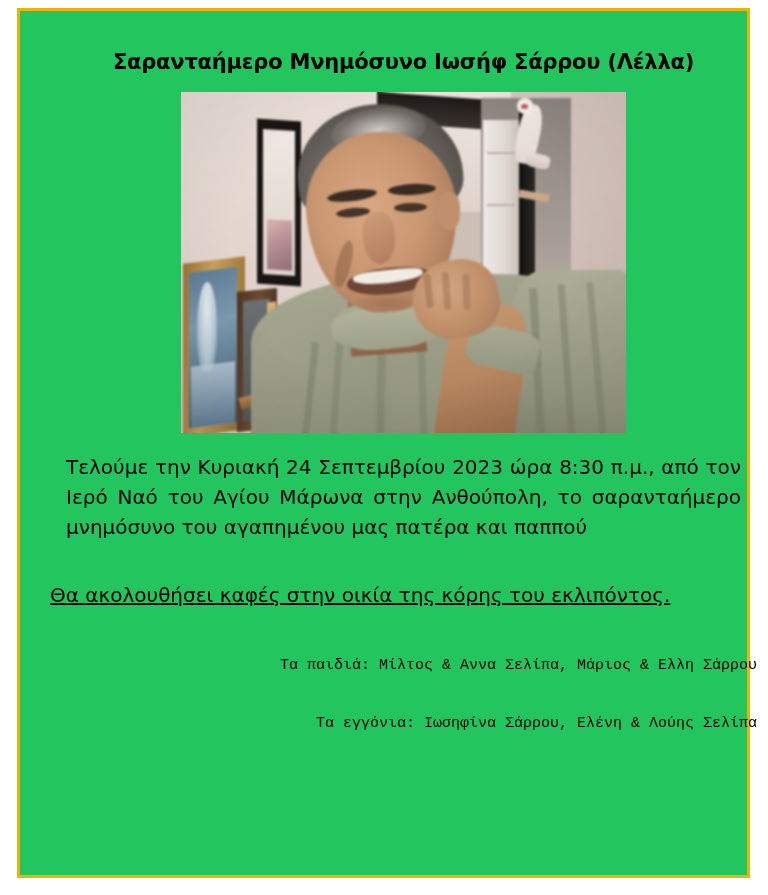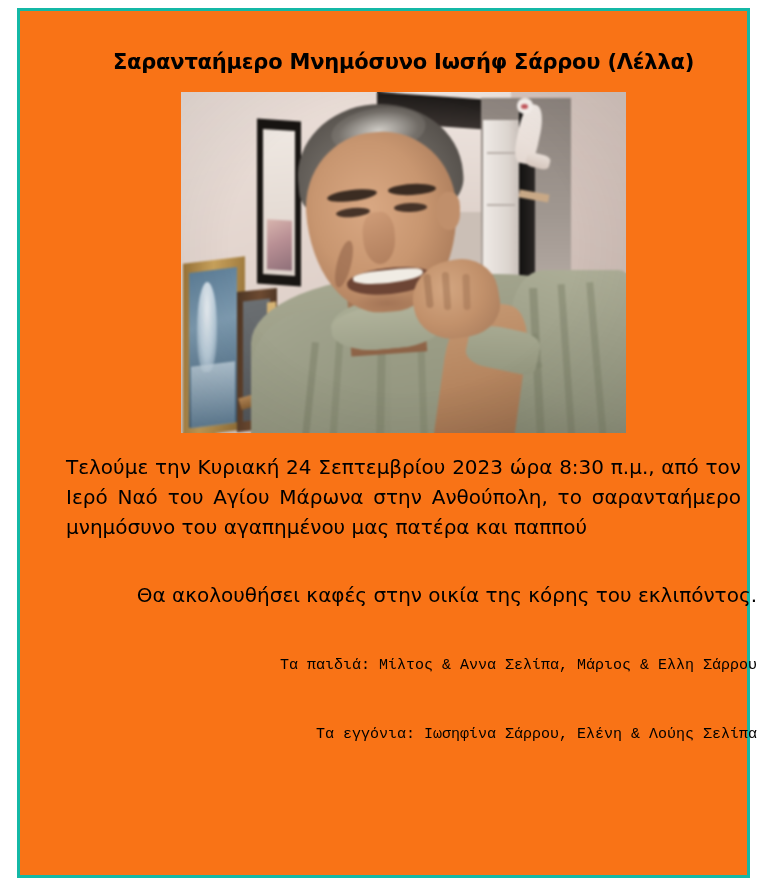--- a/index.html
+++ b/index.html
@@ -23,23 +23,23 @@
     background: #ffffff;
   }
 
   
   .frame {
     position: absolute;
     left: 17px;
     top: 8px;
     width: 733px;
     height: 870px;
-    border: 3px solid #14b8a6;
+    border: 3px solid #eab308;
     box-sizing: border-box;
-    background: #f97316;
+    background: #22c55e;
   }
 
   .content {
     position: absolute;
     left: 30px;
     top: 8px;
     width: 707px;
   }
 
   .title {
@@ -345,32 +345,33 @@
     text-align: center;
     margin-top: 26px;
     line-height: 1.2;
   }
 
   .para-invite { margin-top: 22px; }
 
   .para-coffee {
     font-size: 20px;
     line-height: 30px;
-    text-align: right;
+    text-align: left;
     margin-top: 38px;
+    text-decoration: underline;
   }
 
   .signoff {
     font-size: 15px;
     line-height: 30px;
     text-align: right;
     margin-top: 41px;
     font-family: Liberation Mono, monospace;
   }
-  .signoff-second { margin-top: 39px; }
+  .signoff-second { margin-top: 28px; }
 </style>
 </head>
 <body>
 
 <div class="page">
   <div class="frame">
     <div class="content">
 
       <div class="title">Σαρανταήμερο Μνημόσυνο Ιωσήφ Σάρρου (Λέλλα)</div>
 

